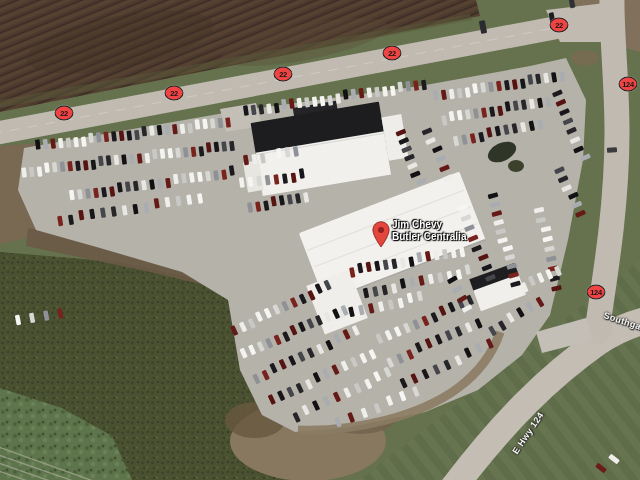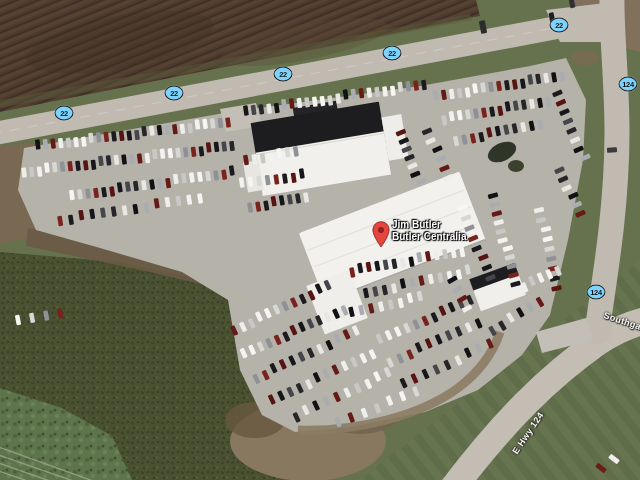--- a/index.html
+++ b/index.html
@@ -5,21 +5,21 @@
   html,body{margin:0;padding:0;background:#222;}
   .stage{
     position:relative;width:640px;height:480px;overflow:hidden;
     background:#66744e;font-family:"Liberation Sans",sans-serif;
     user-select:none;
   }
   .stage > svg{position:absolute;left:0;top:0;filter:saturate(.95) contrast(.99);}
   
   .shield{
     position:absolute;width:17px;height:13px;border-radius:50%;
-    background:#7dd3fc;border:1.2px solid #1f1f1f;
+    background:#ef4444;border:1.2px solid #1f1f1f;
     display:flex;align-items:center;justify-content:center;
     font-size:7.5px;font-weight:bold;color:#141414;line-height:1;
     transform:translate(-50%,-50%);box-shadow:0 0 1px rgba(255,255,255,.8);
     letter-spacing:-.3px;
   }
   
   .place-label{
     position:absolute;left:392px;top:219px;color:#fff;
     font-size:10px;font-weight:bold;line-height:11.5px;white-space:nowrap;
     text-shadow:0 0 2px #000,0 0 2px #000,1px 1px 1px #000,-1px -1px 1px #000;
@@ -540,17 +540,17 @@
   <div class="road-label ehwy">E Hwy 124</div>
   <div class="road-label southgate">Southgate</div>
 
   <div class="pin">
     <svg width="18" height="27" viewBox="0 0 18 27">
       <path d="M9 0.8 C4.4 0.8 0.9 4.3 0.9 8.9 C0.9 15 9 26 9 26 C9 26 17.1 15 17.1 8.9 C17.1 4.3 13.6 0.8 9 0.8 Z" fill="#e4453c" stroke="#7e1d18" stroke-width=".8"></path>
       <circle cx="9" cy="8.9" r="3" fill="#8e2020"></circle>
     </svg>
   </div>
   <div class="place-label">
-    <div>Jim Butler</div>
+    <div>Jim Chevy</div>
     <div>Butler Centralia</div>
   </div>
 
 </div>
 
 </body></html>

